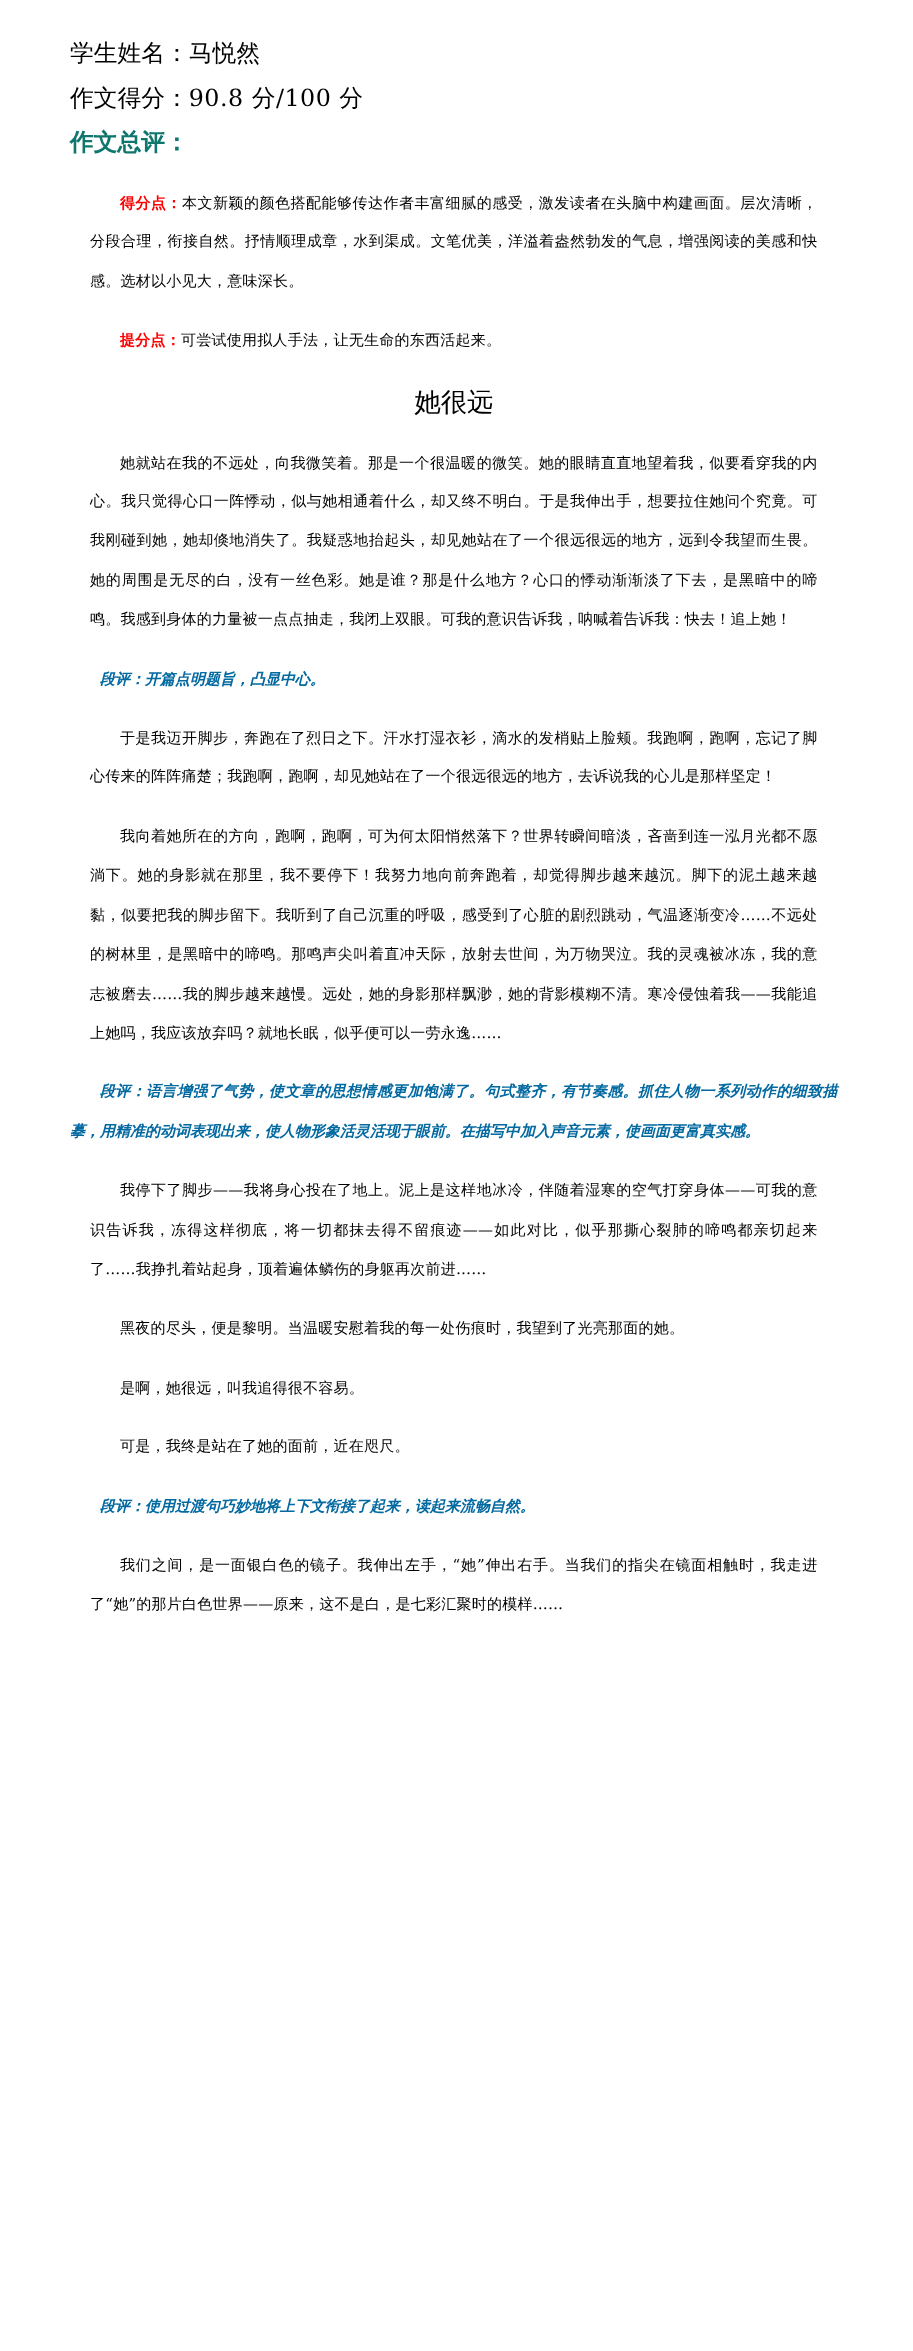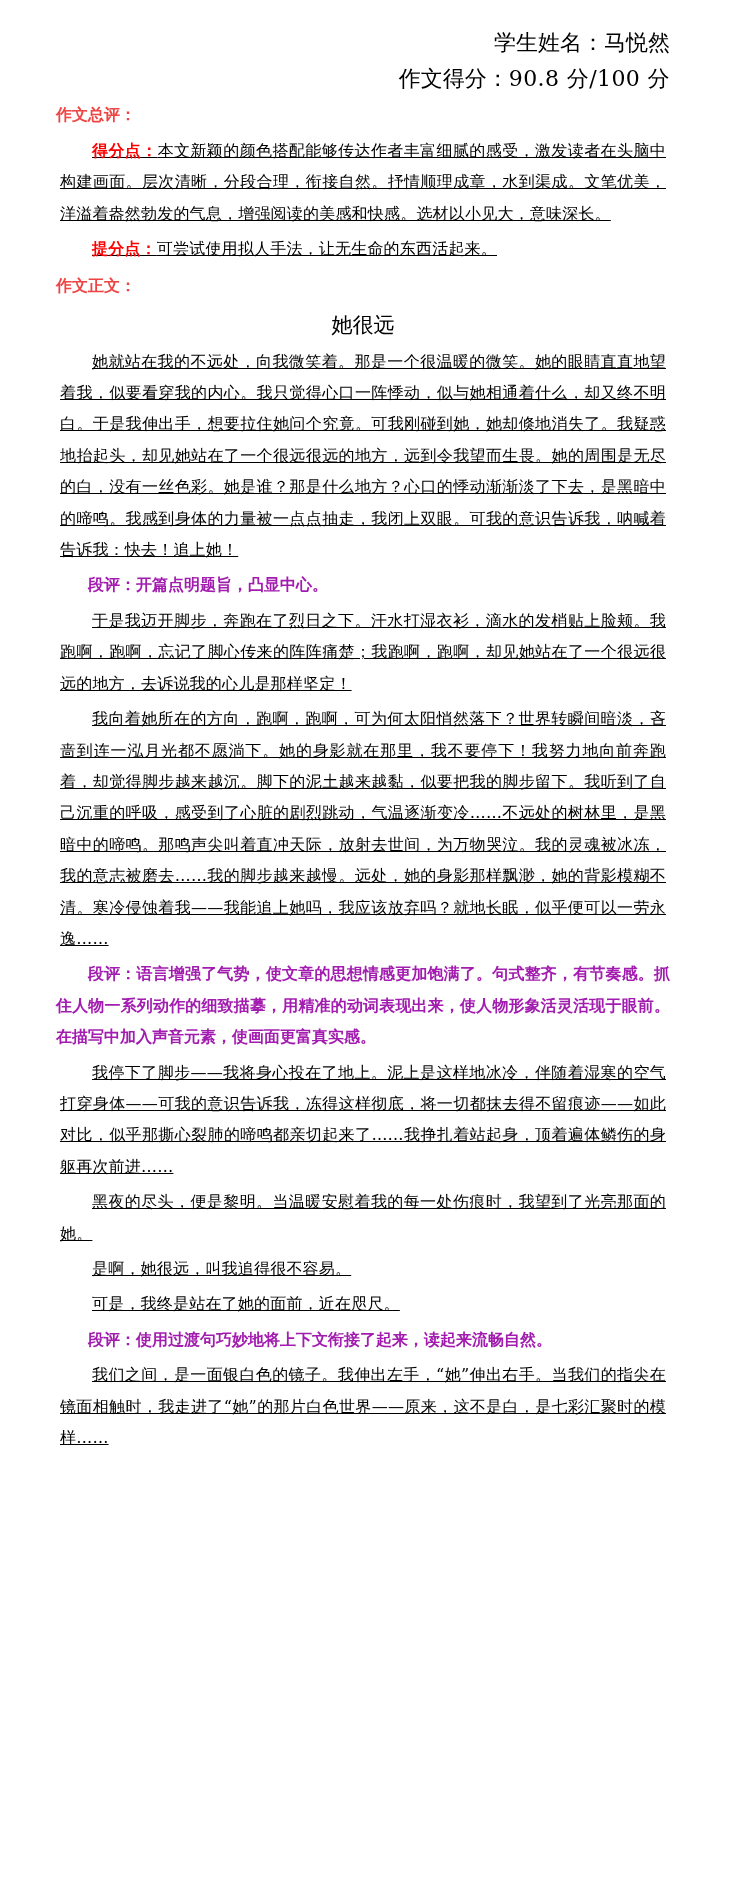--- a/index.html
+++ b/index.html
@@ -20,65 +20,64 @@
     min-height: 1881px;
     box-sizing: border-box;
     padding: 26px 60px 24px 56px;
     background: #ffffff;
   }
   .doc {
     width: 100%;
   }
   
   .line, .para {
-    font-size: 16px;
+    font-size: 12px;
     line-height: 31.4px;
     letter-spacing: 0.2px;
-    margin: 4px;
+    margin: 16px;
     text-align: justify;
     text-justify: inter-ideograph;
     word-break: break-all;
-    text-decoration: underline;
   }
   .meta {
-    font-size: 22px;
+    font-size: 19px;
     line-height: 34px;
     margin: 0 0 2px 0;
     white-space: nowrap;
-    text-align: right;
   }
   .meta .num {
     font-family: "DejaVu Serif", "Liberation Serif", serif;
     letter-spacing: 0.4px;
     margin-top: 44px;
   }
   .heading-red {
-    color: #ef4444;
+    color: #0f766e;
     font-weight: bold;
-    font-size: 16px;
+    font-size: 19px;
     line-height: 33px;
     margin: 0;
   }
   .indent2 {
     text-indent: 2em;
   }
   .inline-tag {
     color: #ff0000;
     font-weight: bold;
   }
   .comment-block {
-    color: #a21caf;
+    color: #0369a1;
     font-weight: bold;
-    font-size: 16px;
+    font-size: 12px;
     line-height: 31.4px;
     margin: 0;
     text-indent: 2em;
     text-align: justify;
     text-justify: inter-ideograph;
     word-break: break-all;
+    font-style: italic;
   }
   .essay-title {
     text-align: center;
     font-size: 21px;
     line-height: 34px;
     margin: 6px 0 2px 0;
     font-weight: normal;
   }
 </style>
 </head>
@@ -98,21 +97,20 @@
     <div class="heading-red">作文总评：</div>
 
     <p class="para indent2">
       <span class="inline-tag">得分点：</span><span>本文新颖的颜色搭配能够传达作者丰富细腻的感受，激发读者在头脑中构建画面。层次清晰，分段合理，衔接自然。抒情顺理成章，水到渠成。文笔优美，洋溢着盎然勃发的气息，增强阅读的美感和快感。选材以小见大，意味深长。</span>
     </p>
 
     <p class="para indent2">
       <span class="inline-tag">提分点：</span><span>可尝试使用拟人手法，让无生命的东西活起来。</span>
     </p>
 
-    <div class="heading-red">作文正文：</div>
 
     <div class="essay-title">她很远</div>
 
     <div id="essay-paragraphs">
         <p class="para indent2">她就站在我的不远处，向我微笑着。那是一个很温暖的微笑。她的眼睛直直地望着我，似要看穿我的内心。我只觉得心口一阵悸动，似与她相通着什么，却又终不明白。于是我伸出手，想要拉住她问个究竟。可我刚碰到她，她却倏地消失了。我疑惑地抬起头，却见她站在了一个很远很远的地方，远到令我望而生畏。她的周围是无尽的白，没有一丝色彩。她是谁？那是什么地方？心口的悸动渐渐淡了下去，是黑暗中的啼鸣。我感到身体的力量被一点点抽走，我闭上双眼。可我的意识告诉我，呐喊着告诉我：快去！追上她！</p>
         <p class="comment-block"><span>段评：</span><span>开篇点明题旨，凸显中心。</span></p>
         <p class="para indent2">于是我迈开脚步，奔跑在了烈日之下。汗水打湿衣衫，滴水的发梢贴上脸颊。我跑啊，跑啊，忘记了脚心传来的阵阵痛楚；我跑啊，跑啊，却见她站在了一个很远很远的地方，去诉说我的心儿是那样坚定！</p>
         <p class="para indent2">我向着她所在的方向，跑啊，跑啊，可为何太阳悄然落下？世界转瞬间暗淡，吝啬到连一泓月光都不愿淌下。她的身影就在那里，我不要停下！我努力地向前奔跑着，却觉得脚步越来越沉。脚下的泥土越来越黏，似要把我的脚步留下。我听到了自己沉重的呼吸，感受到了心脏的剧烈跳动，气温逐渐变冷……不远处的树林里，是黑暗中的啼鸣。那鸣声尖叫着直冲天际，放射去世间，为万物哭泣。我的灵魂被冰冻，我的意志被磨去……我的脚步越来越慢。远处，她的身影那样飘渺，她的背影模糊不清。寒冷侵蚀着我——我能追上她吗，我应该放弃吗？就地长眠，似乎便可以一劳永逸……</p>
         <p class="comment-block"><span>段评：</span><span>语言增强了气势，使文章的思想情感更加饱满了。句式整齐，有节奏感。抓住人物一系列动作的细致描摹，用精准的动词表现出来，使人物形象活灵活现于眼前。在描写中加入声音元素，使画面更富真实感。</span></p>
         <p class="para indent2">我停下了脚步——我将身心投在了地上。泥上是这样地冰冷，伴随着湿寒的空气打穿身体——可我的意识告诉我，冻得这样彻底，将一切都抹去得不留痕迹——如此对比，似乎那撕心裂肺的啼鸣都亲切起来了……我挣扎着站起身，顶着遍体鳞伤的身躯再次前进……</p>

